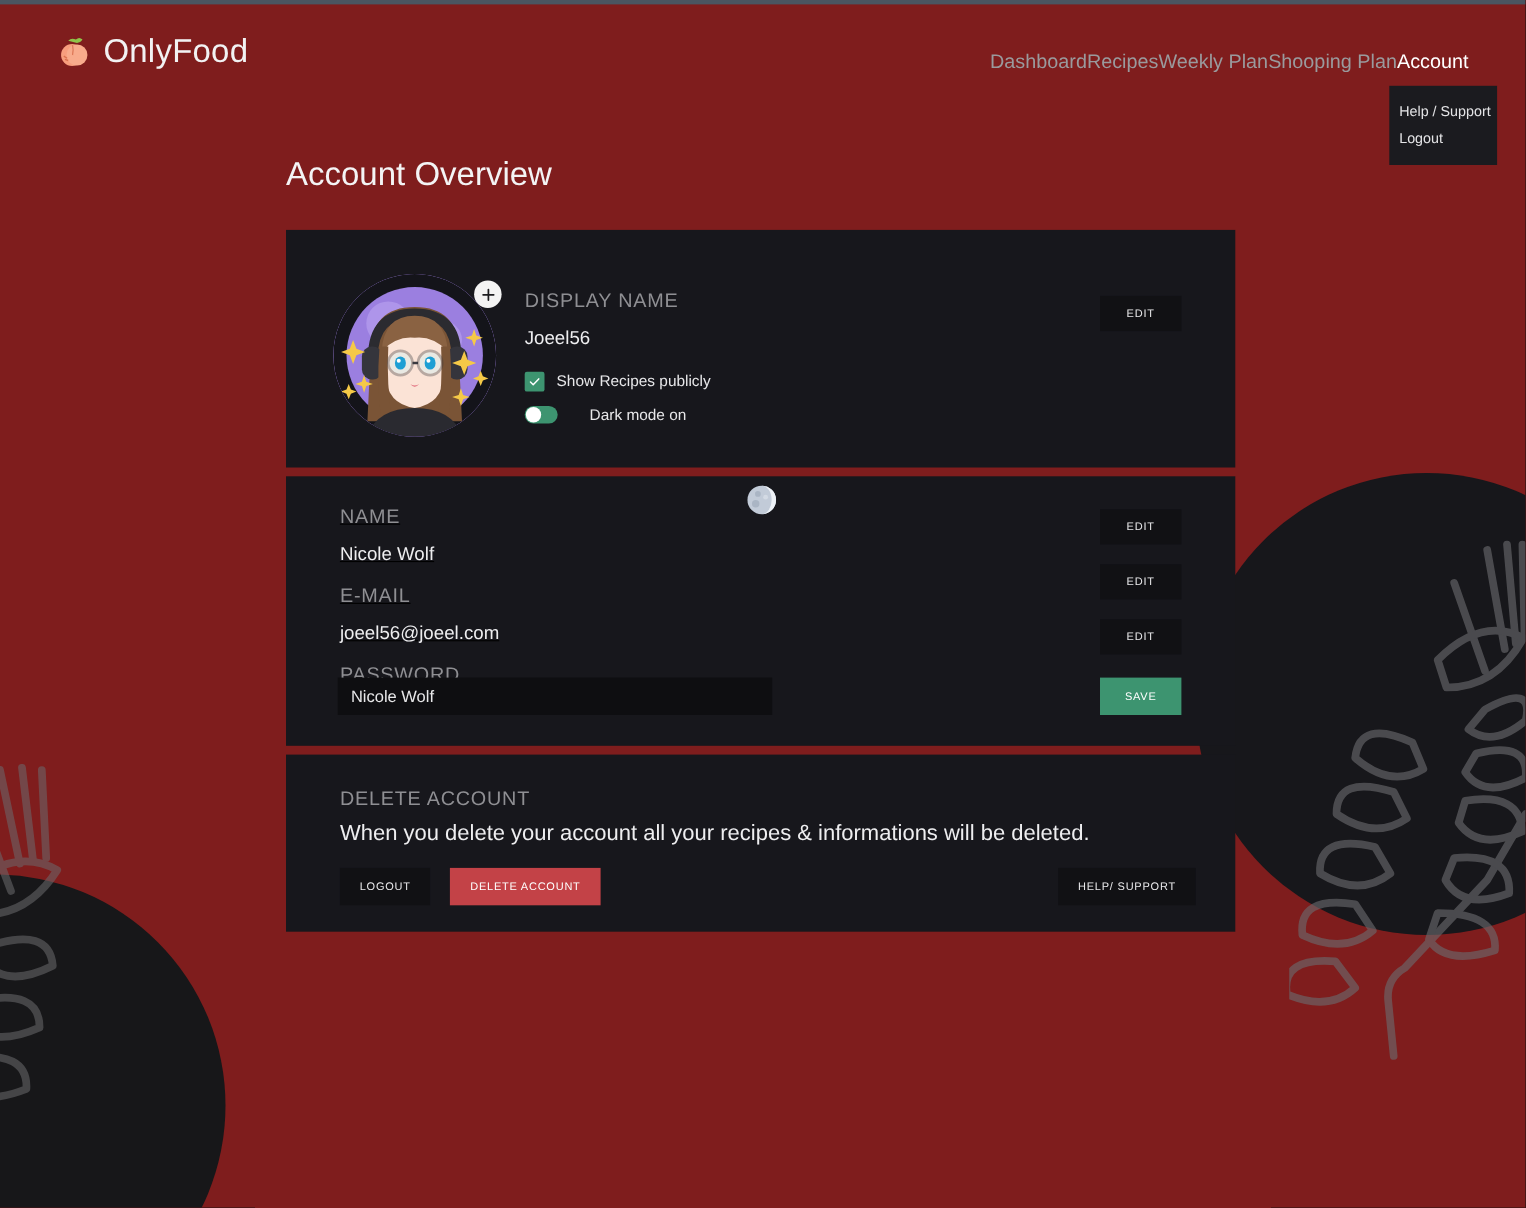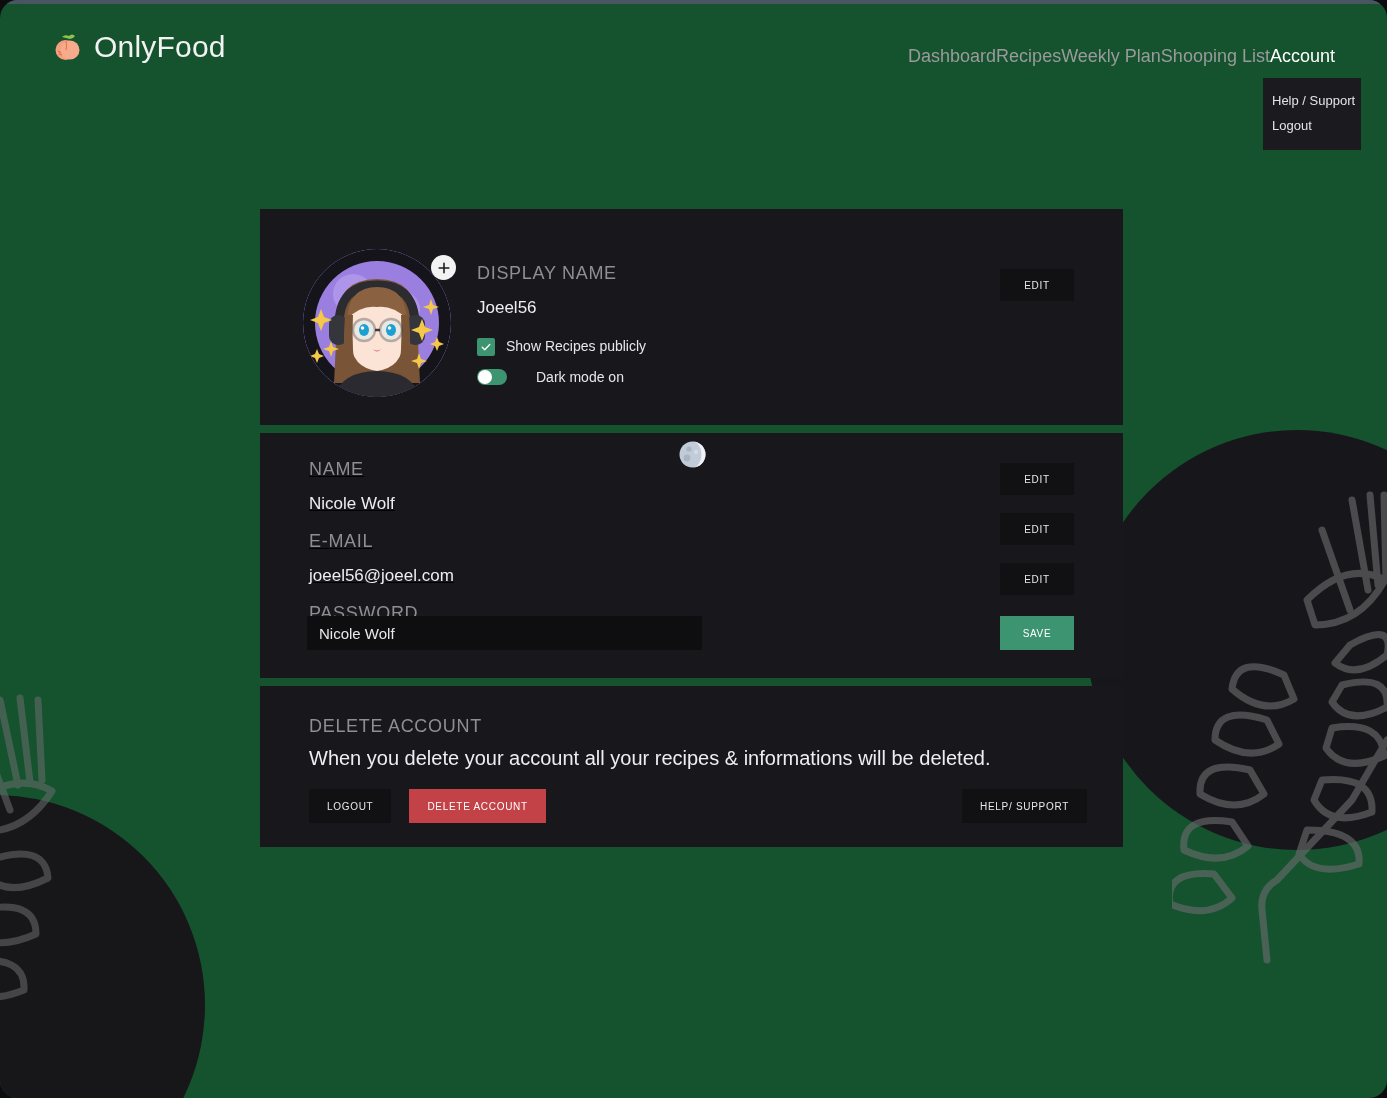--- a/index.html
+++ b/index.html
@@ -9,23 +9,22 @@
     height: 1098px;
     background: #0d0d0f;
     font-family: "Liberation Sans", sans-serif;
     overflow: hidden;
   }
 
   .viewport {
     position: relative;
     width: 1387px;
     height: 1098px;
-    background: #14532d;
+    background: #7f1d1d;
     overflow: hidden;
-    border-radius: 18px;
   }
 
   
   .top-strip {
     position: absolute;
     top: 0; left: 0;
     width: 1387px;
     height: 4px;
     background: #4a5561;
   }
@@ -389,30 +388,31 @@
         <path d="M16 10 q1 5 0 9" stroke="#d9714f" stroke-width="1" fill="none"></path>
         <path d="M8 20 l3 2 M9 23 l3 1" stroke="#d9714f" stroke-width="1.2" fill="none"></path>
       </svg>
       <span class="brand-name">OnlyFood</span>
     </div>
 
     <nav class="nav">
       <span class="nav-item">Dashboard</span>
       <span class="nav-item">Recipes</span>
       <span class="nav-item">Weekly Plan</span>
-      <span class="nav-item">Shooping List</span>
+      <span class="nav-item">Shooping Plan</span>
       <span class="nav-item active">Account</span>
     </nav>
 
     <div class="dropdown">
       <div class="dropdown-item">Help / Support</div>
       <div class="dropdown-item">Logout</div>
     </div>
   </div>
 
+  <h1 class="page-title">Account Overview</h1>
 
   <section class="card card-profile">
 
     <div class="avatar-wrap">
       <svg class="avatar" viewBox="0 0 148 148">
         <defs>
           <clipPath id="avclip">
               <circle cx="74" cy="74" r="74"></circle>
             </clipPath>
         </defs>

